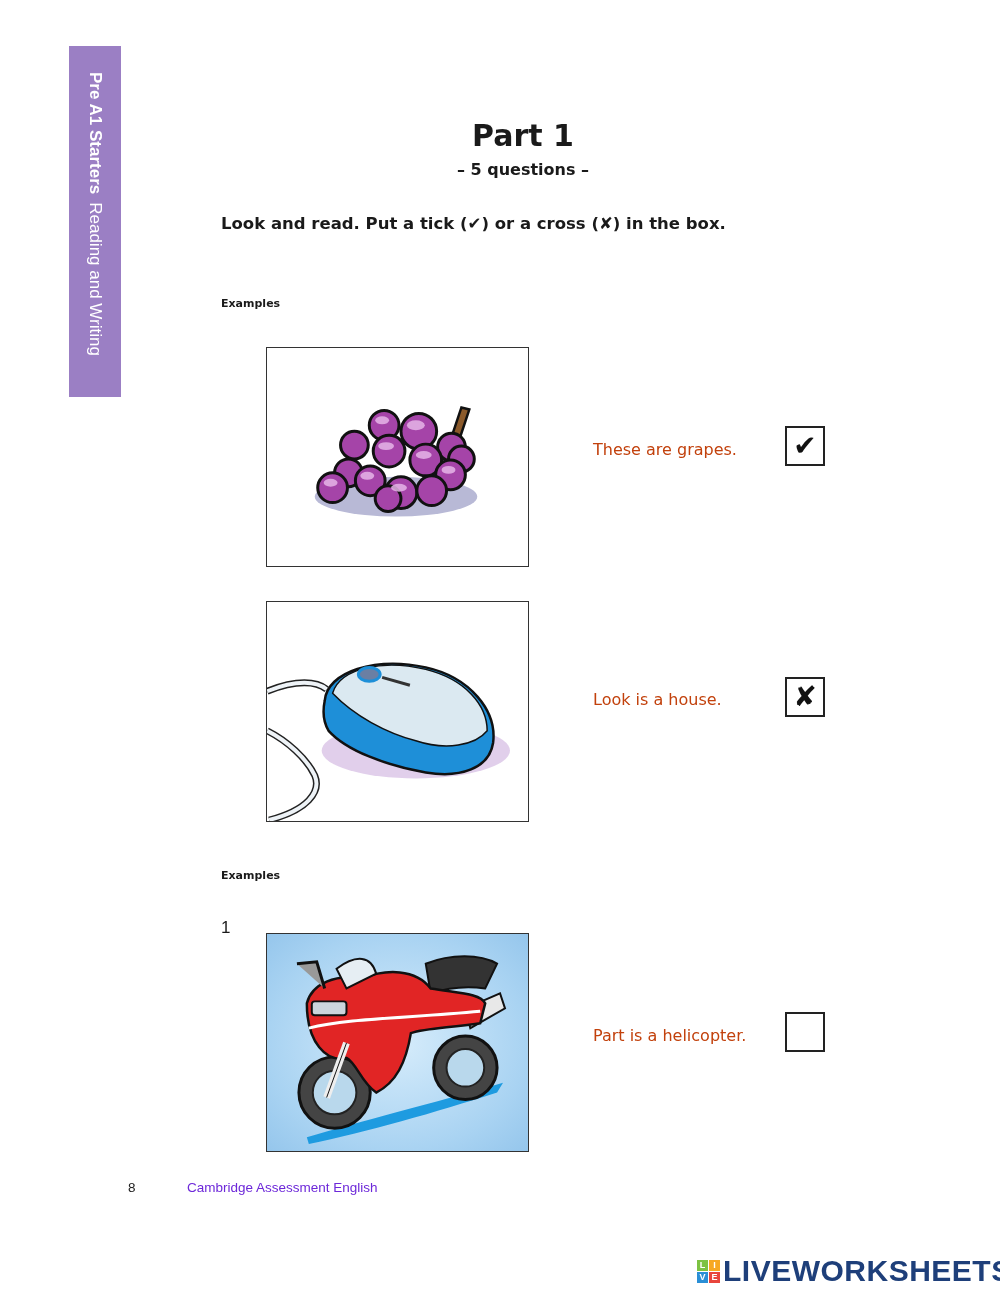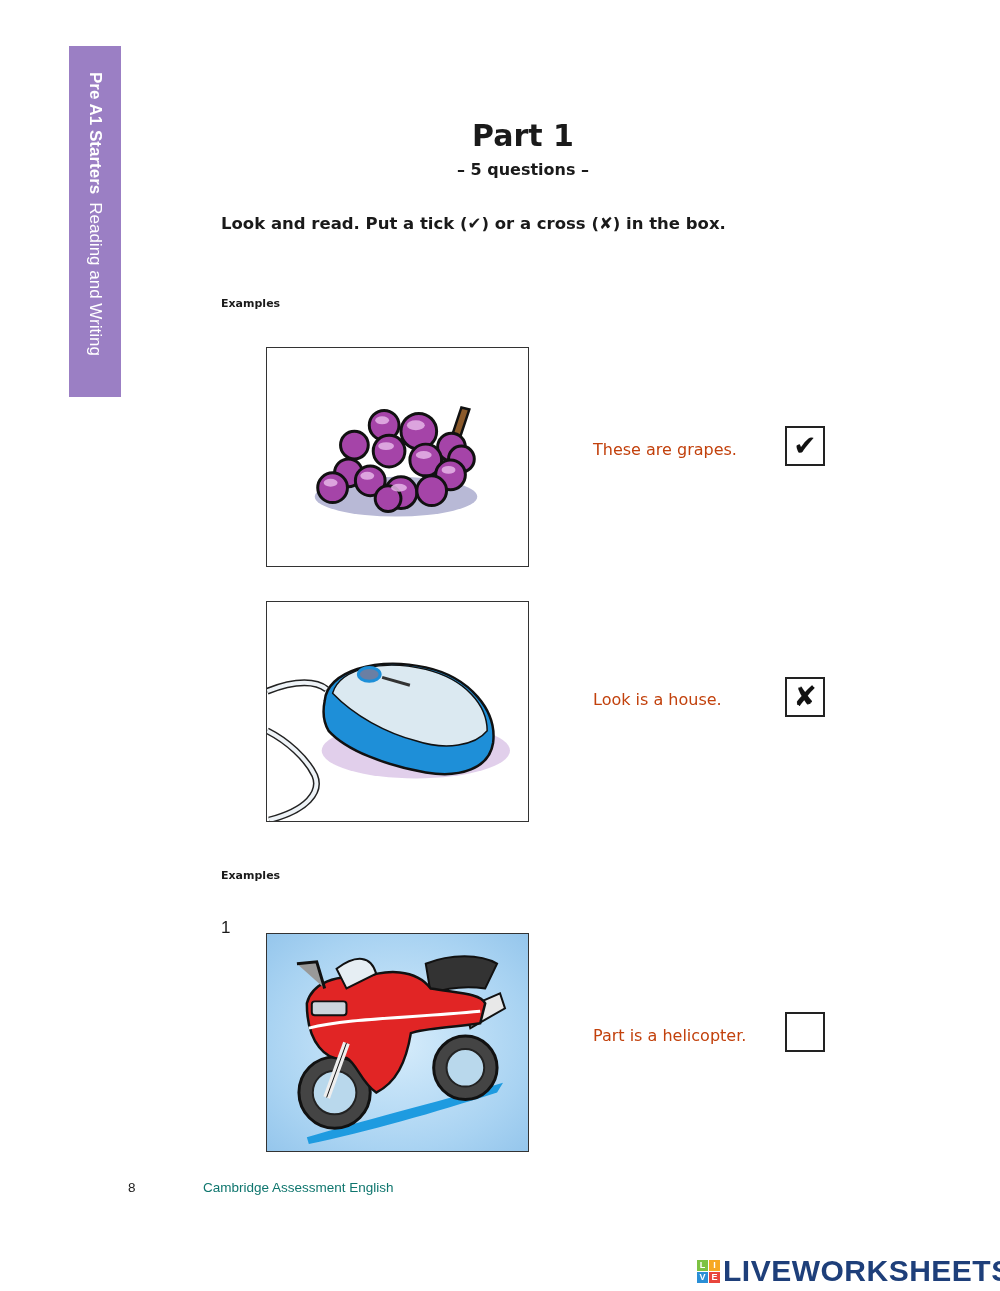--- a/index.html
+++ b/index.html
@@ -19,21 +19,21 @@
   .pic { position: absolute; left: 266px; width: 263px; border: 1.5px solid #333; box-sizing: border-box; background: #fff; overflow: hidden; }
   .pic svg { display: block; width: 100%; height: 100%; }
 
   .sentence { position: absolute; left: 593px; font-family: "DejaVu Sans", sans-serif; font-size: 16px; color: #c2410c; }
   .answer-box { position: absolute; left: 785px; width: 40px; height: 40px; border: 2px solid #222; box-sizing: border-box; background: #fff;
     display: flex; align-items: center; justify-content: center; font-size: 28px; font-weight: bold; color: #111; line-height: 1; cursor: pointer; }
 
   .q-number { position: absolute; left: 221px; top: 918px; font-family: "Liberation Sans", sans-serif; font-size: 17px; }
 
   .footer-page { position: absolute; left: 128px; top: 1180px; font-family: "Liberation Sans", sans-serif; font-size: 13.5px; color: #222; }
-  .footer-publisher { position: absolute; left: 187px; top: 1180px; font-family: "Liberation Sans", sans-serif; font-size: 13.5px; color: #0f766e; margin-left: 16px; }
+  .footer-publisher { position: absolute; left: 187px; top: 1180px; font-family: "Liberation Sans", sans-serif; font-size: 13.5px; color: #6d28d9; }
 
   .brand { position: absolute; left: 697px; top: 1256px; display: flex; align-items: center; }
   .brand-blocks { display: grid; grid-template-columns: 11px 11px; grid-template-rows: 11px 11px; gap: 1px; margin-right: 3px; }
   .brand-blocks span { display: flex; align-items: center; justify-content: center; color: #fff; font-family: "Liberation Sans", sans-serif; font-weight: bold; font-size: 9px; line-height: 1; }
   .brand-word { font-family: "Liberation Sans", sans-serif; font-weight: bold; font-size: 30px; color: #1e3f7a; letter-spacing: 0.5px; line-height: 1; }
 </style>
 </head>
 <body>
 
 <div class="side-tab">

